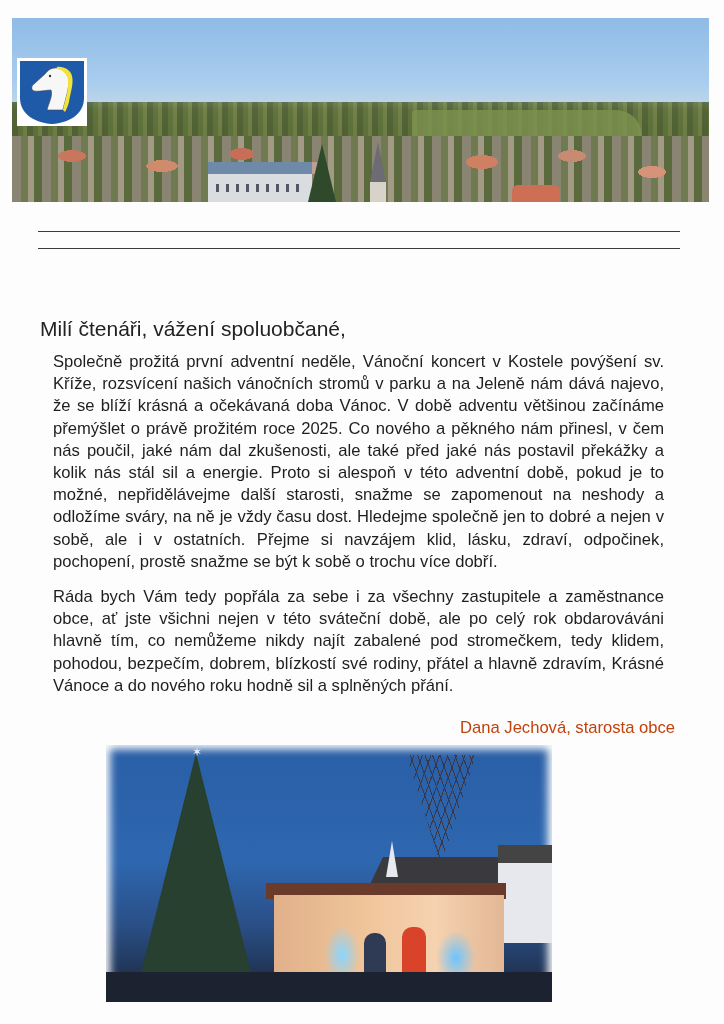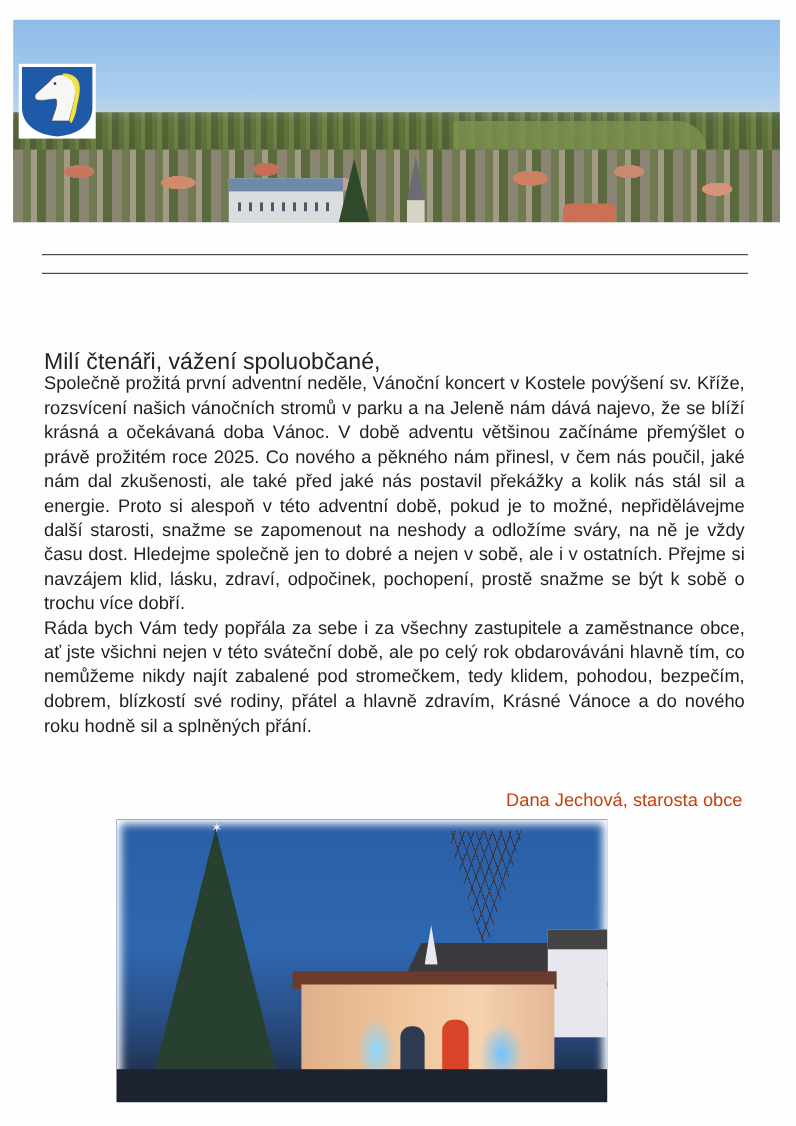--- a/index.html
+++ b/index.html
@@ -44,21 +44,21 @@
     position:absolute; left:130px; top:38px; width:440px; text-align:center;
     font-family:"Liberation Serif", serif; font-weight:bold; font-size:42px; letter-spacing:1px;
     color:#6a6a68; text-shadow:1px 1px 0 #3b3b3b, -1px -1px 0 #9a9a98;
   }
   .rule { position:absolute; left:38px; width:642px; height:0; border-top:1.5px solid #3a3a3a; }
   .greeting { position:absolute; left:40px; top:278px; font-size:21px; color:#222;margin-top:39px; }
   .body-text {
     position:absolute; left:40px; top:338px; width:637px; font-size:16.6px; line-height:22.2px;
     text-align:justify; color:#1e1e1e;
   }
-  .body-text p { margin:0; text-align-last:auto; }
+  .body-text p { margin:13px; text-align-last:auto; }
   .signature { position:absolute; right:49px; top:718px; font-size:16.6px; color:#c2410c; }
   .photo {
     position:absolute; left:106px; top:745px; width:446px; height:257px; overflow:hidden;
     background:linear-gradient(180deg,#2a5fa6 0%,#2e67b0 45%,#2a4f86 70%,#1a2436 100%);
     box-shadow:0 0 8px 4px #fff inset;
   }
   .photo .xtree { position:absolute; left:30px; top:8px; width:0; height:0; border-left:60px solid transparent; border-right:60px solid transparent; border-bottom:240px solid #27402f; }
   .photo .star { position:absolute; left:86px; top:0; color:#eef; font-size:12px; }
   .photo .bare { position:absolute; left:300px; top:10px; width:70px; height:110px;
     background:repeating-linear-gradient(70deg,transparent 0 6px,#3b3440 6px 7px), repeating-linear-gradient(110deg,transparent 0 7px,#3b3440 7px 8px);

